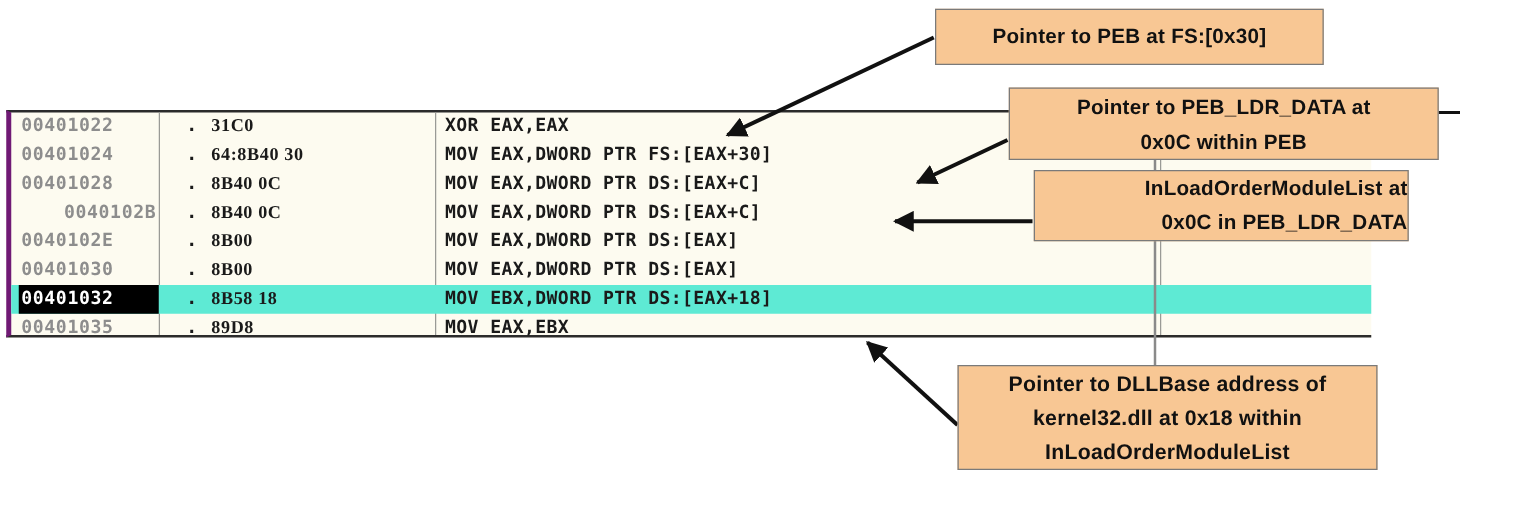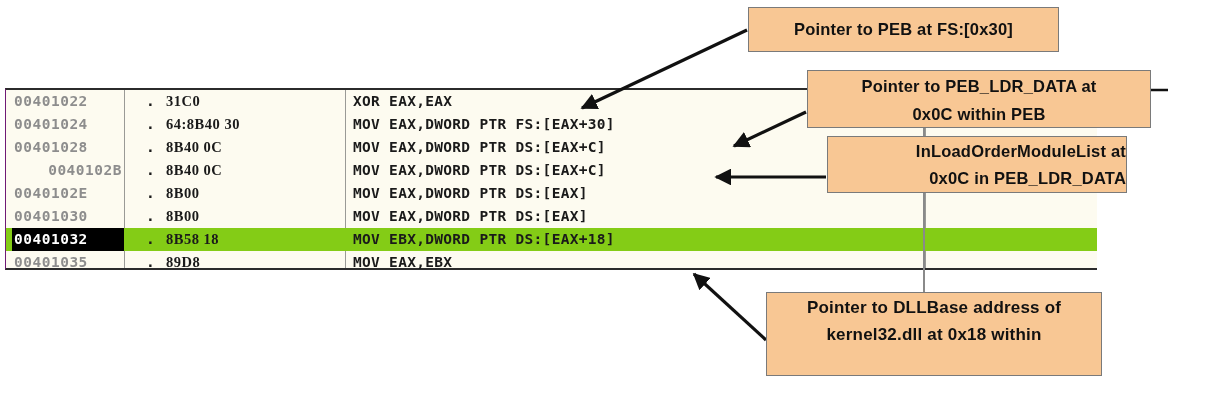--- a/index.html
+++ b/index.html
@@ -7,36 +7,36 @@
     width:1226px;height:409px;position:relative;overflow:hidden;
     background:#ffffff;
     font-family:"Liberation Sans",sans-serif;
   }
   
   #disasm{
     position:absolute;left:5px;top:88px;width:1092px;height:182px;
     background:#fdfbf0;
     border-top:2px solid #2b2b2b;
     border-bottom:2px solid #2b2b2b;
-    border-left:1px solid #701a75;
+    border-left:4px solid #701a75;
     box-sizing:border-box;
   }
   .col-sep{
     position:absolute;top:0;bottom:0;width:1px;background:#9a9a96;
   }
   #sep-a{left:118px;}
   #sep-b{left:339px;}
   #sep-c{left:919px;}
   .row{
     position:absolute;left:0;right:0;height:23px;
     font-family:"DejaVu Sans Mono","Liberation Mono",monospace;
     font-size:14.5px;font-weight:bold;
     line-height:23px;white-space:pre;
   }
-  .row.hl{background:#84cc16;}
+  .row.hl{background:#5eead4;}
   .cell{position:absolute;top:0;height:23px;line-height:23px;}
   .c-addr{left:8px;width:108px;color:#8d8d8d;letter-spacing:.5px;}
   .row.hl .c-addr{
     color:#ffffff;background:#000000;padding:0 2px;left:6px;width:112px;
     box-sizing:border-box;
   }
   .c-dot{left:140px;color:#1a1a1a;}
   .c-bytes{left:160px;color:#1a1a1a;letter-spacing:.5px;font-family:Liberation Serif, serif;}
   .c-ins{left:347px;color:#1a1a1a;letter-spacing:.3px;}
   .c-cmt{left:1000px;color:#1a1a1a;letter-spacing:.3px;}
@@ -162,13 +162,14 @@
 </div>
 
 <div class="callout" id="co3">
   <div>InLoadOrderModuleList at</div>
   <div>0x0C in PEB_LDR_DATA</div>
 </div>
 
 <div class="callout" id="co4">
   <div>Pointer to DLLBase address of</div>
   <div>kernel32.dll at 0x18 within</div>
+  <div>InLoadOrderModuleList</div>
 </div>
 
 </body></html>

